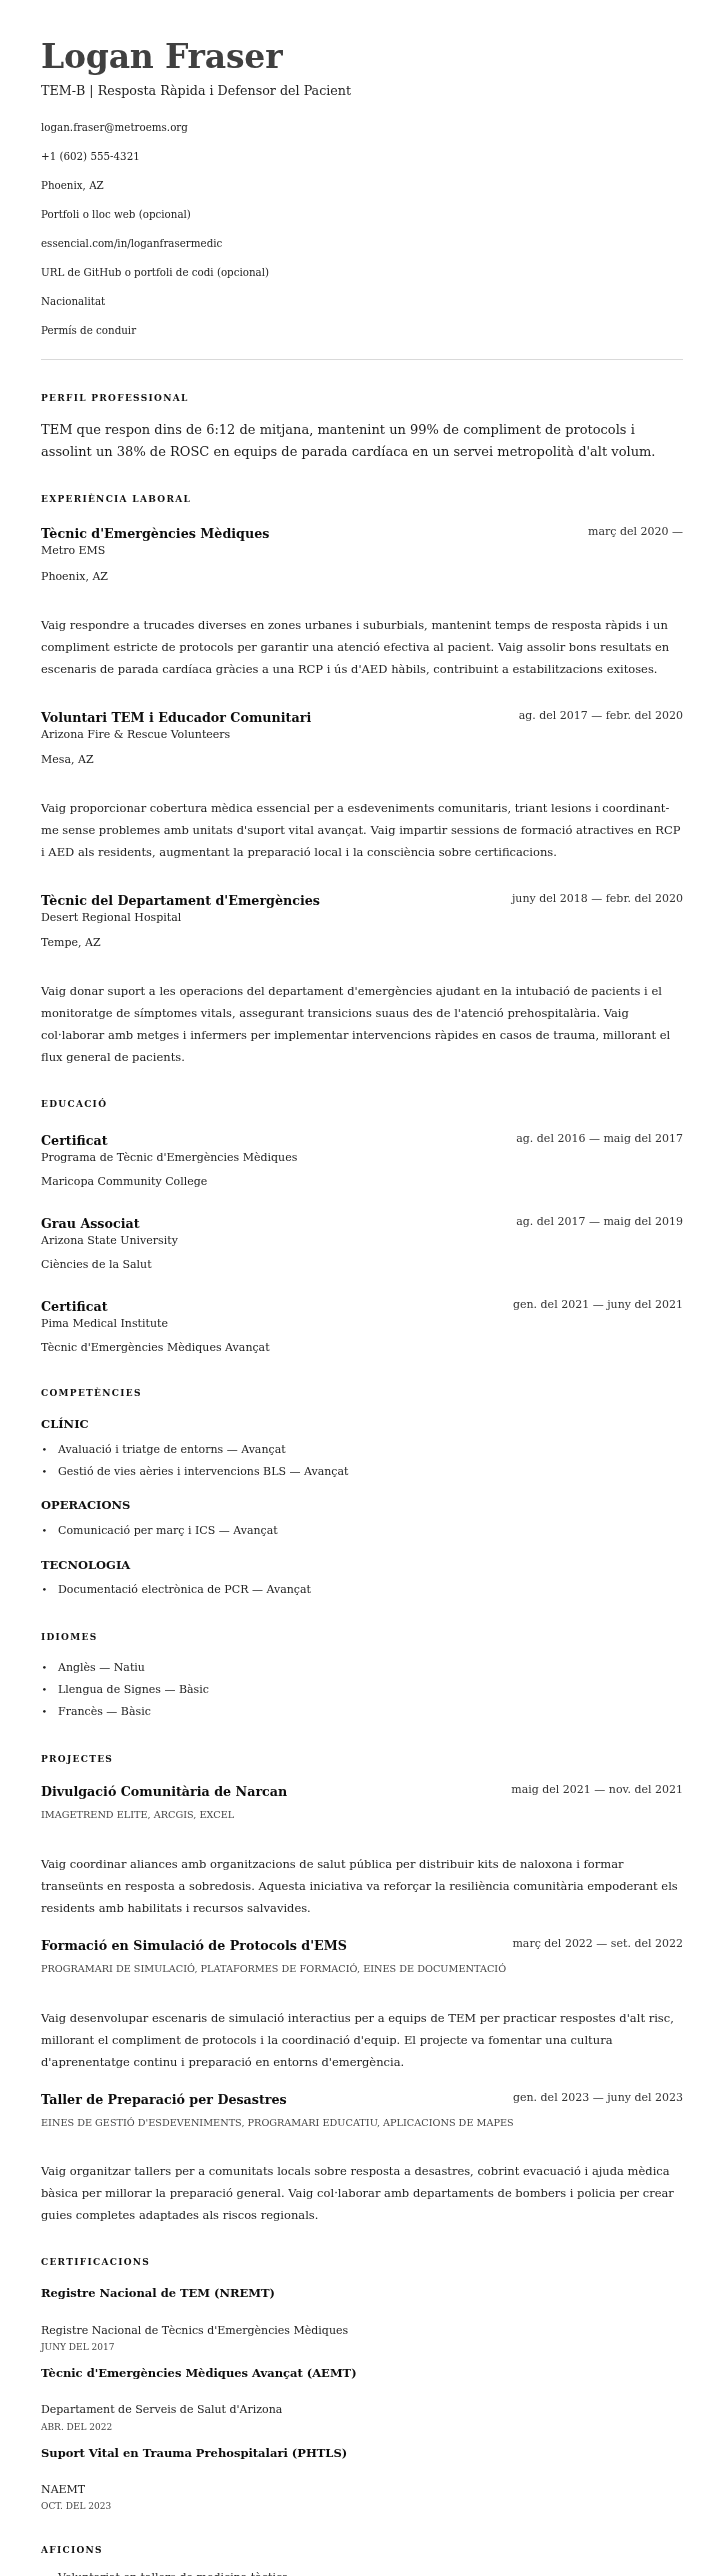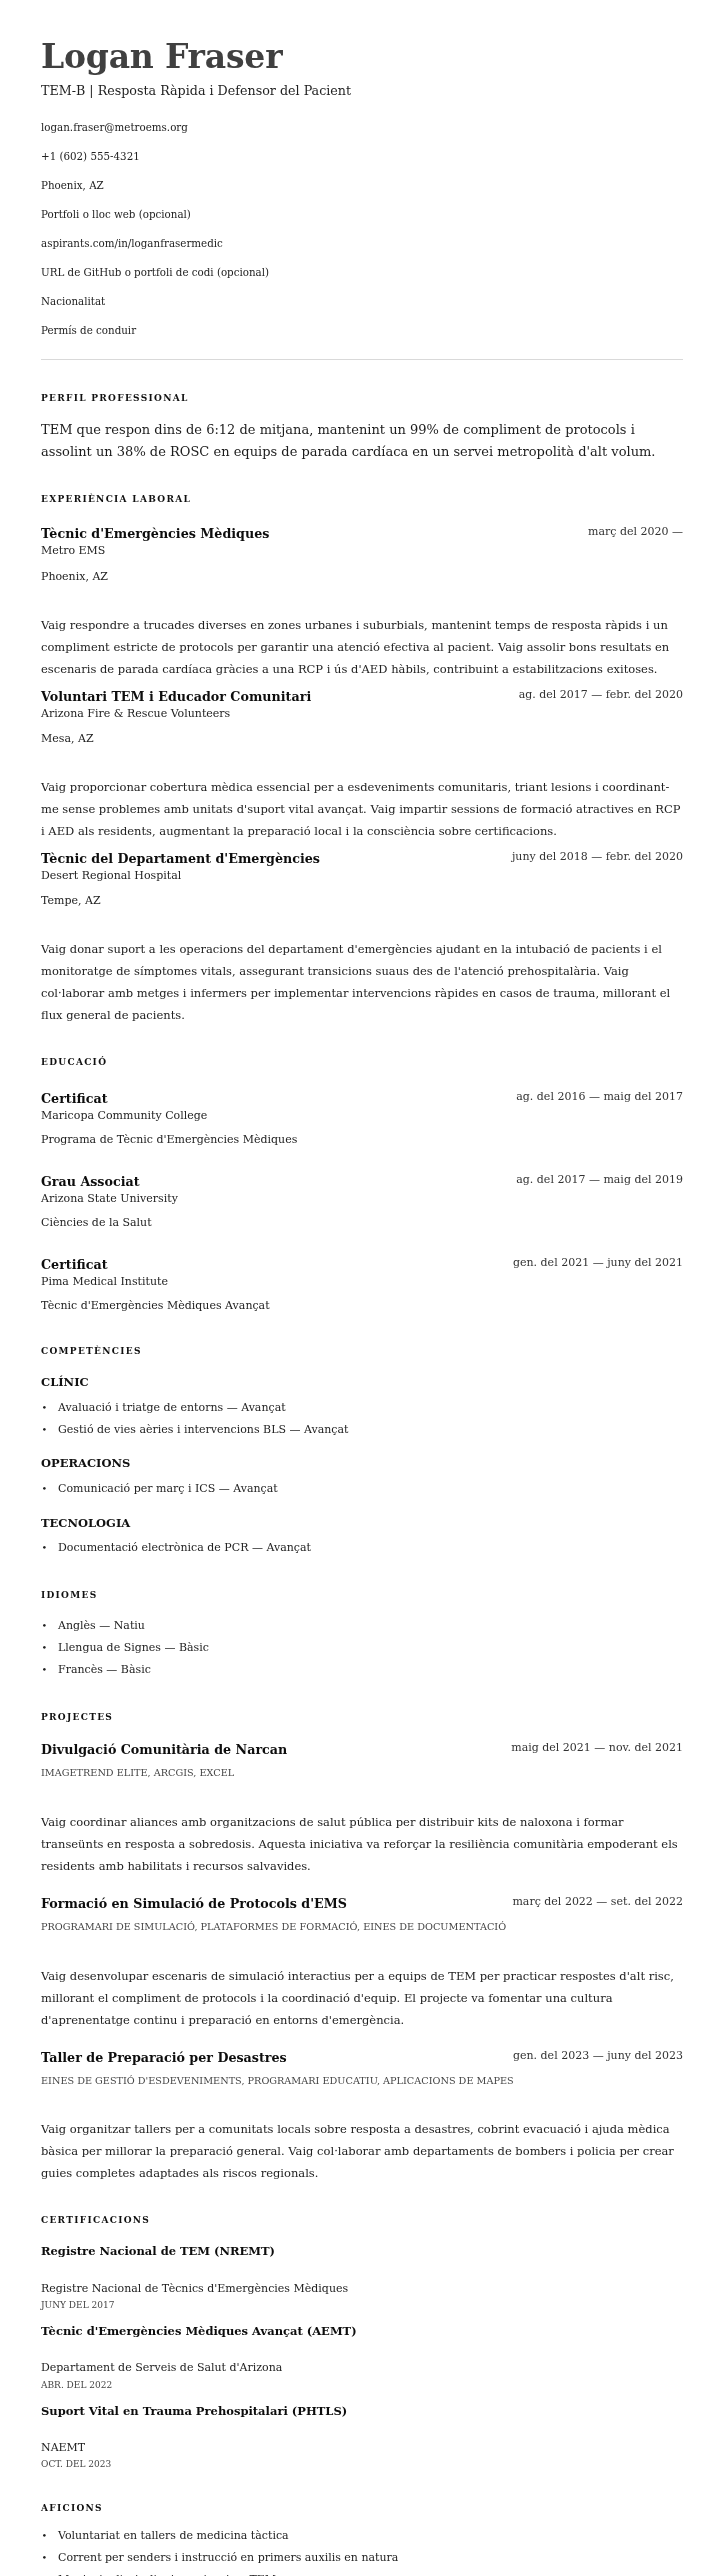--- a/index.html
+++ b/index.html
@@ -26,21 +26,21 @@
 
   .entry-head { display: flex; justify-content: space-between; align-items: flex-start; }
   .entry-title { font-size: 12.7px; font-weight: bold; line-height: 17px; color: #0d0d0d; }
   .entry-date { font-size: 11px; line-height: 14.5px; color: #333; white-space: nowrap; }
   .entry-sub { font-size: 11px; line-height: 18px; color: #222; }
   .entry-loc { font-size: 11px; line-height: 18px; color: #222; margin-top: 7.2px; }
   .entry-desc { font-size: 11.5px; line-height: 22px; color: #222; margin-top: 28px; }
 
   .job { margin-top: 19.3px; }
   .job.first { margin-top: 20.5px; }
-  .job + .job { margin-top: 8px; }
+  .job + .job { margin-top: 29px; }
 
   .edu { margin-top: 24px; }
   .edu.first { margin-top: 22px; }
   .edu .entry-sub + .entry-sub { margin-top: 6px; }
 
   .skill-group-title { font-size: 11.5px; font-weight: bold; line-height: 15.7px; color: #111; margin-top: 15.7px; }
   .skill-group-title.first { margin-top: 18px; }
   ul.bullets { list-style: none; margin-top: 6px; }
   ul.bullets li { font-size: 11px; line-height: 22px; color: #222; position: relative; padding-left: 17px; }
   ul.bullets li::before { content: "•"; position: absolute; left: 0.6px; top: 0; font-size: 9.7px; color: #222; }
@@ -62,21 +62,21 @@
 <div class="page">
 
   <header>
     <h1 class="name">Logan Fraser</h1>
     <div class="subtitle">TEM-B | Resposta Ràpida i Defensor del Pacient</div>
     <div class="contacts">
       <span>logan.fraser@metroems.org</span>
       <span>+1 (602) 555-4321</span>
       <span>Phoenix, AZ</span>
       <span>Portfoli o lloc web (opcional)</span>
-      <span>aspirants.com/in/loganfrasermedic</span>
+      <span>essencial.com/in/loganfrasermedic</span>
       <span>URL de GitHub o portfoli de codi (opcional)</span>
       <span>Nacionalitat</span>
       <span>Permís de conduir</span>
     </div>
     <div class="divider"></div>
   </header>
 
   <section class="sec first">
     <h2 class="section-title">PERFIL PROFESSIONAL</h2>
     <p class="summary">TEM que respon dins de 6:12 de mitjana, mantenint un 99% de compliment de protocols i assolint un 38% de ROSC en equips de parada cardíaca en un servei metropolità d'alt volum.</p>
@@ -117,22 +117,22 @@
   </section>
 
   <section class="sec">
     <h2 class="section-title">EDUCACIÓ</h2>
 
     <div class="edu first">
       <div class="entry-head">
         <div class="entry-title">Certificat</div>
         <div class="entry-date">ag. del 2016 — maig del 2017</div>
       </div>
+      <div class="entry-sub">Programa de Tècnic d'Emergències Mèdiques</div>
       <div class="entry-sub">Maricopa Community College</div>
-      <div class="entry-sub">Programa de Tècnic d'Emergències Mèdiques</div>
     </div>
 
     <div class="edu">
       <div class="entry-head">
         <div class="entry-title">Grau Associat</div>
         <div class="entry-date">ag. del 2017 — maig del 2019</div>
       </div>
       <div class="entry-sub">Arizona State University</div>
       <div class="entry-sub">Ciències de la Salut</div>
     </div>

